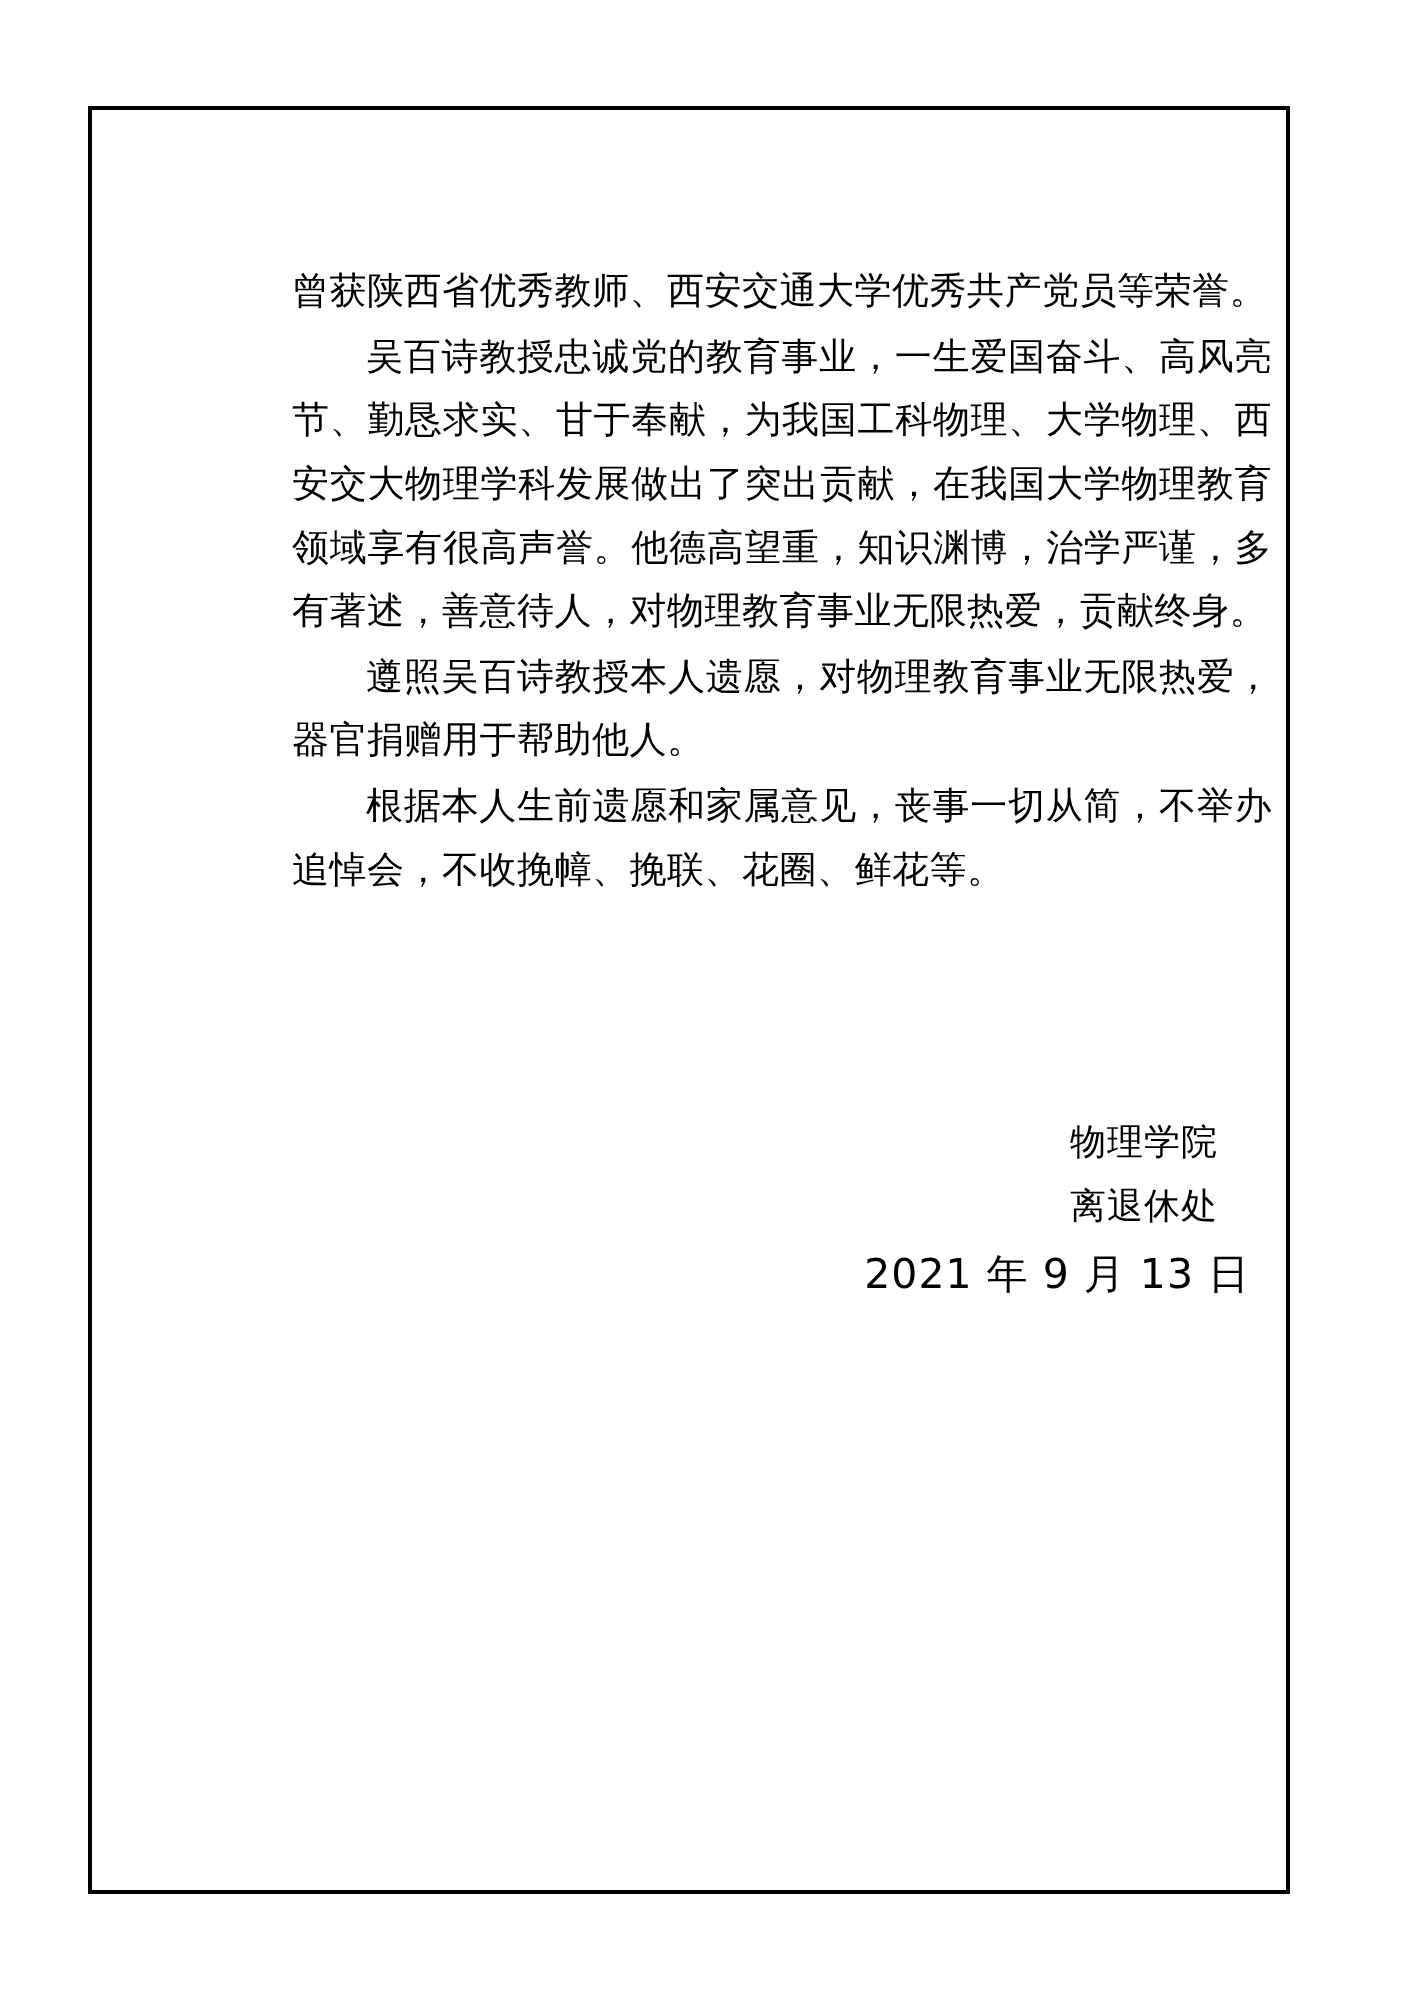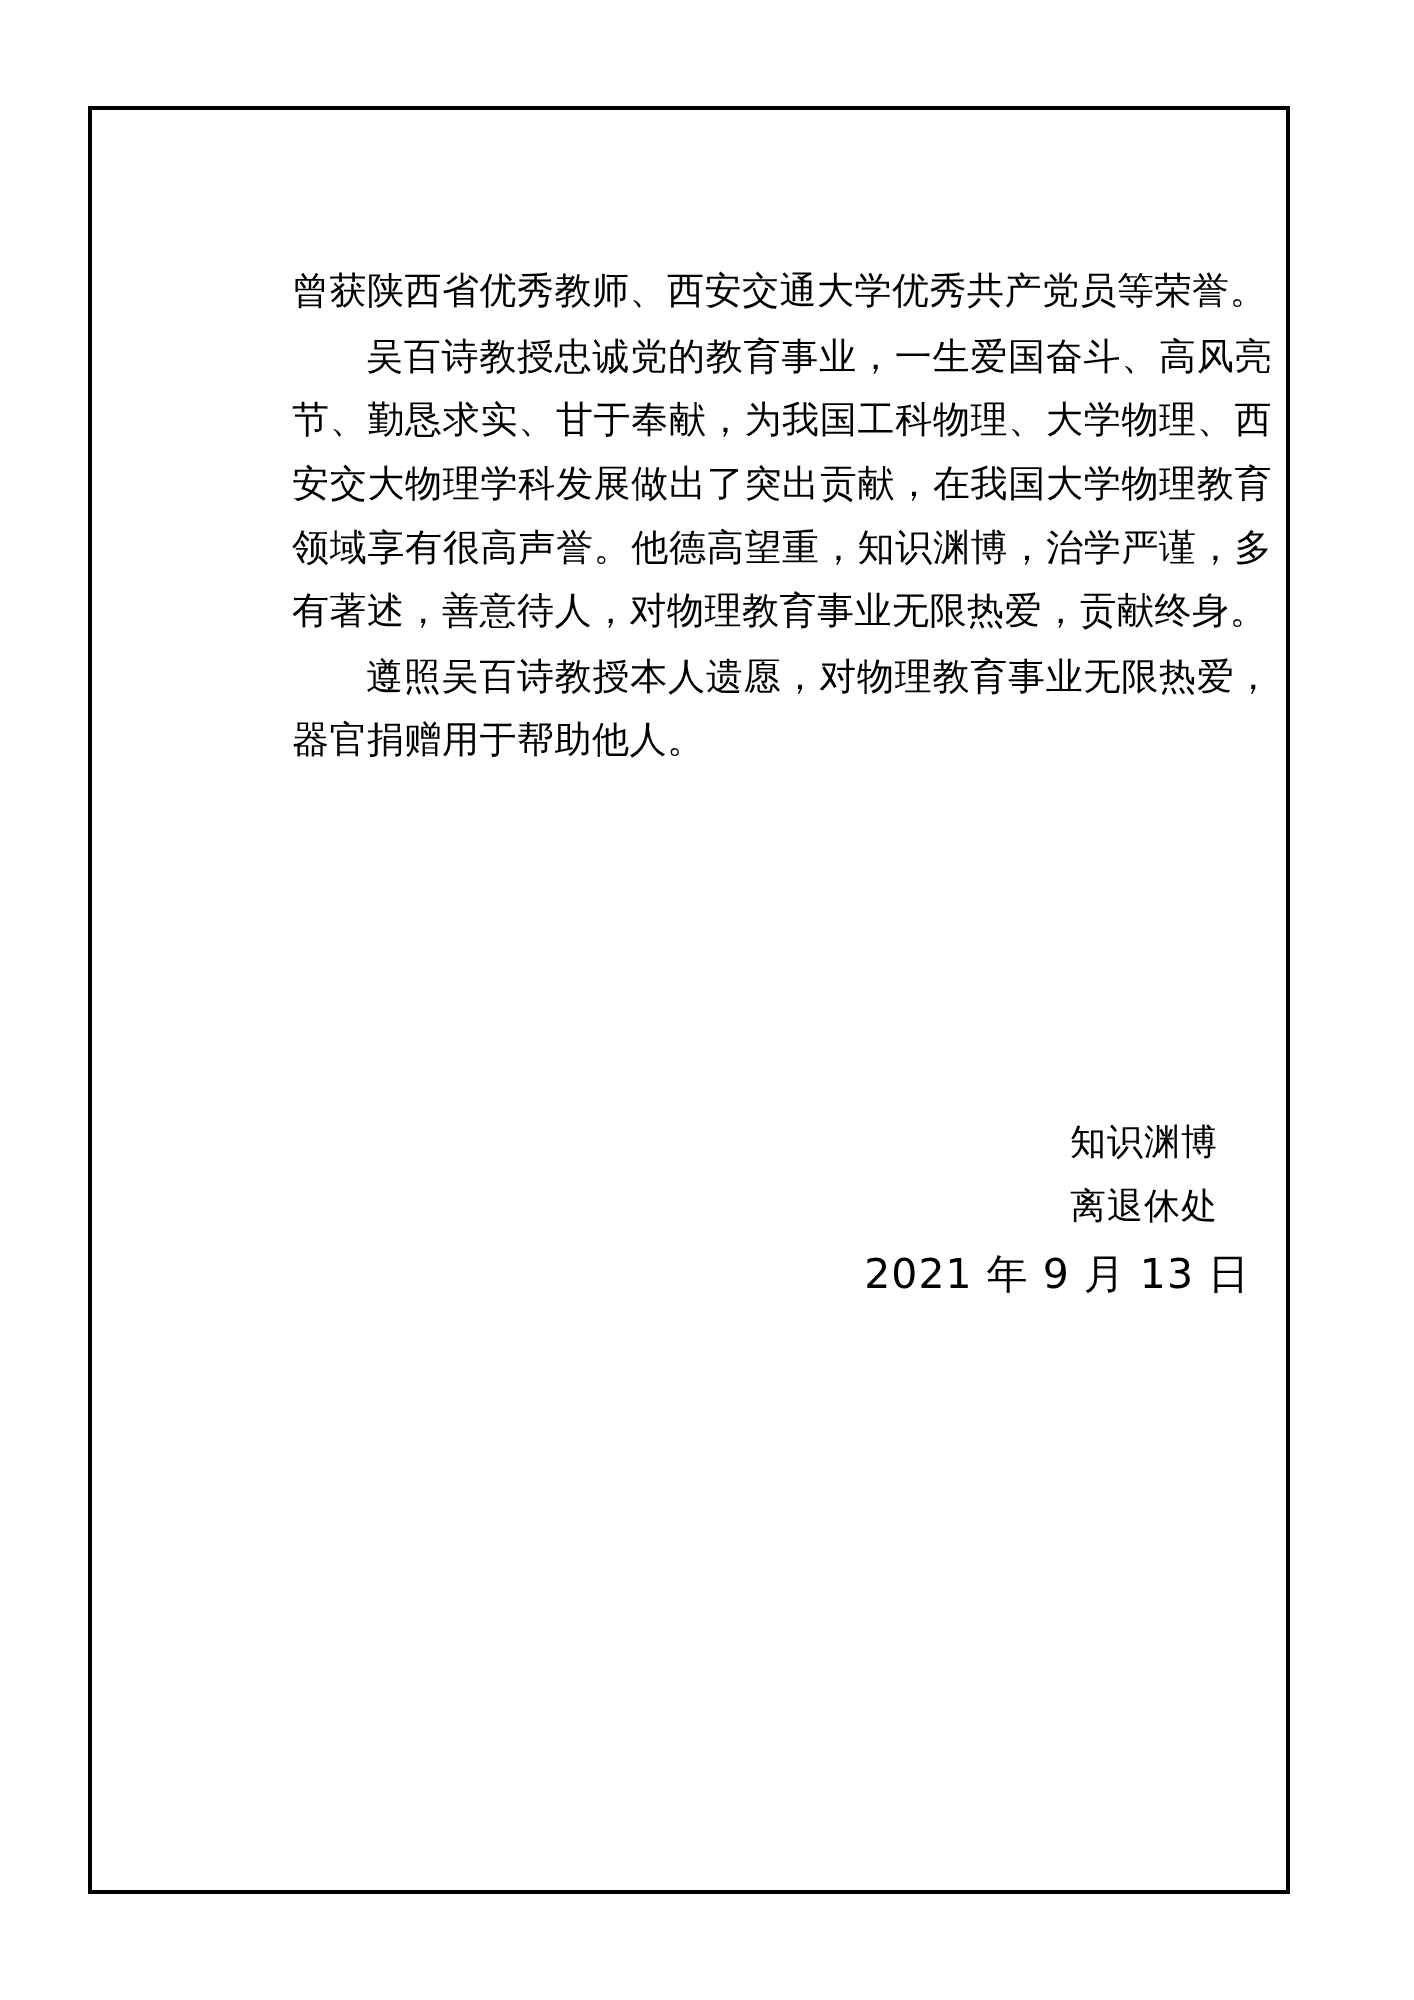--- a/index.html
+++ b/index.html
@@ -76,22 +76,23 @@
 </head>
 <body>
 
 <div class="page">
   <div class="doc-frame">
 
     <div class="doc-body">
       <p class="para">曾获陕西省优秀教师、西安交通大学优秀共产党员等荣誉。</p>
       <p class="para indent">吴百诗教授忠诚党的教育事业，一生爱国奋斗、高风亮节、勤恳求实、甘于奉献，为我国工科物理、大学物理、西安交大物理学科发展做出了突出贡献，在我国大学物理教育领域享有很高声誉。他德高望重，知识渊博，治学严谨，多有著述，善意待人，对物理教育事业无限热爱，贡献终身。</p>
       <p class="para indent">遵照吴百诗教授本人遗愿，对物理教育事业无限热爱，器官捐赠用于帮助他人。</p>
+      <p class="para indent">根据本人生前遗愿和家属意见，丧事一切从简，不举办追悼会，不收挽幛、挽联、花圈、鲜花等。</p>
     </div>
 
     <div class="signature-block">
-      <div class="sig-line">知识渊博</div>
+      <div class="sig-line">物理学院</div>
       <div class="sig-line">离退休处</div>
       <div class="sig-line date">2021 年 9 月 13 日</div>
     </div>
 
   </div>
 </div>
 
 </body></html>

